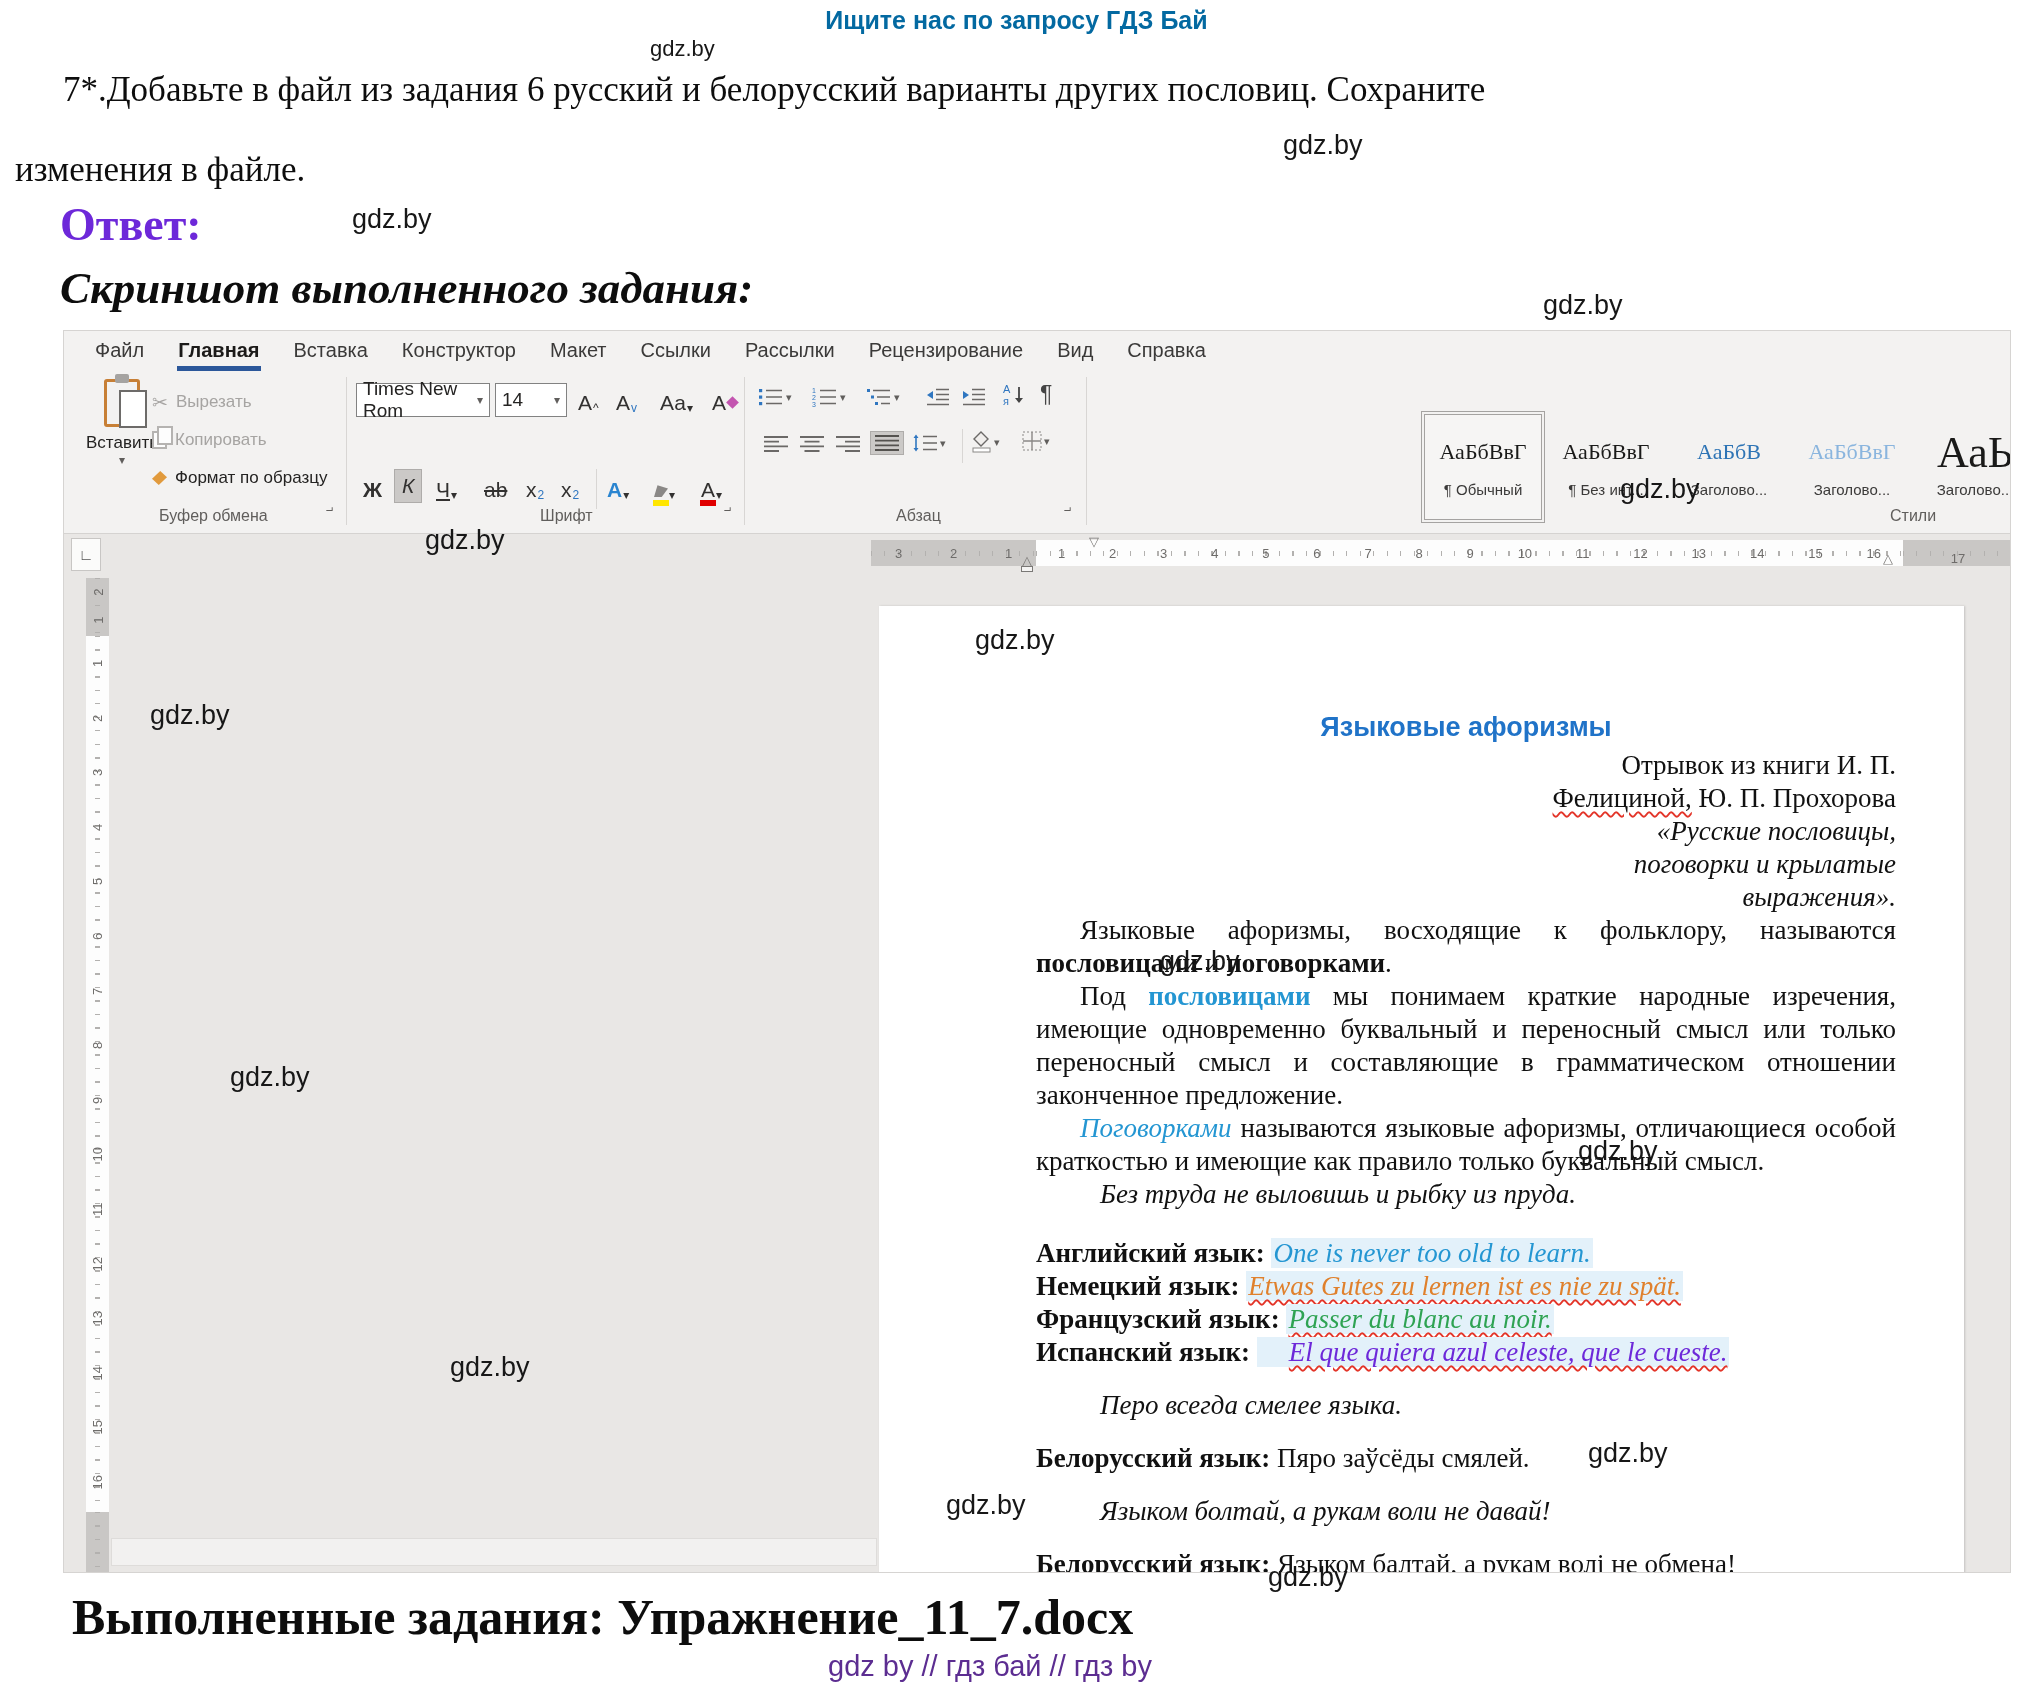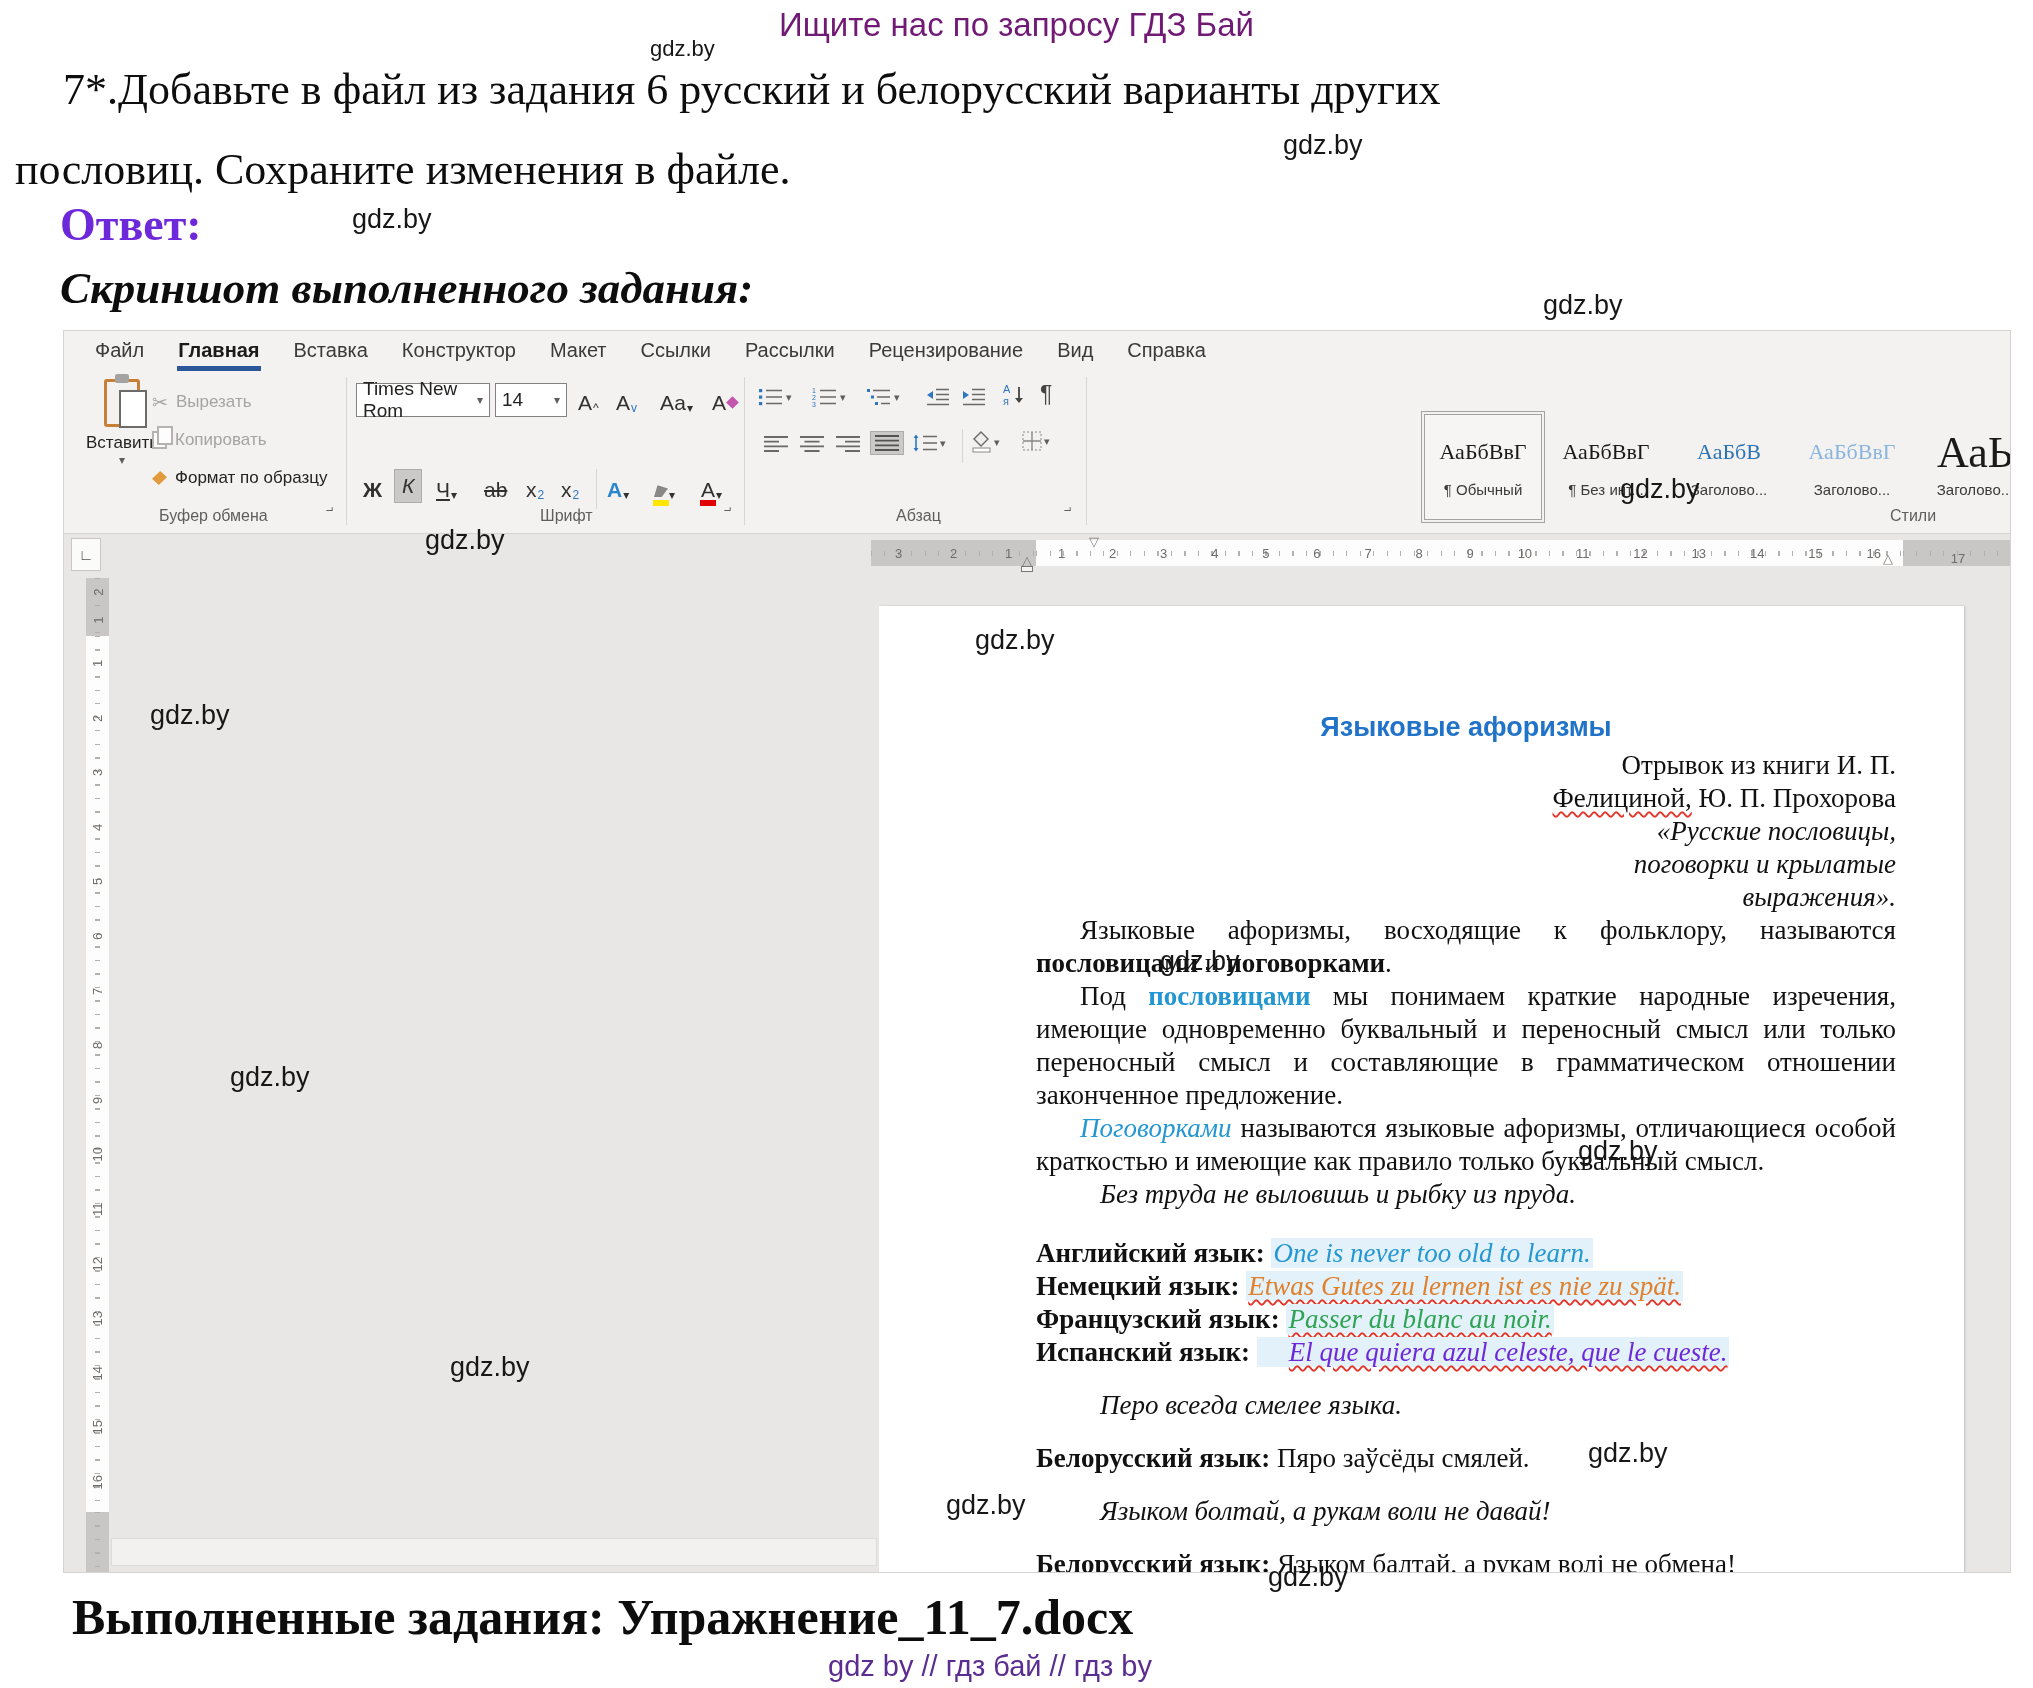--- a/index.html
+++ b/index.html
@@ -1,20 +1,20 @@
 <!DOCTYPE html>
 <html><head>
 <meta charset="utf-8">
 <style>
   * { margin:0; padding:0; box-sizing:border-box; }
   html,body { width:2033px; height:1688px; background:#fff; font-family:"Liberation Sans",sans-serif; position:relative; overflow:hidden; }
 
   
-  .banner { position:absolute; top:6px; left:0; width:100%; text-align:center; font-size:33px; color:#701a75; }
-  .task { position:absolute; left:15px; top:50px; width:1540px; font-family:"Liberation Serif",serif; font-size:44px; line-height:80px; color:#0d0d0d; text-indent:48px; }
+  .banner { position:absolute; top:6px; left:0; width:100%; text-align:center; font-size:25px; color:#0369a1;font-weight:bold; }
+  .task { position:absolute; left:15px; top:50px; width:1540px; font-family:"Liberation Serif",serif; font-size:35px; line-height:80px; color:#0d0d0d; text-indent:48px; }
   .answer-label { position:absolute; left:60px; top:198px; font-family:"Liberation Serif",serif; font-weight:bold; font-size:46px; color:#6d28d9; }
   .screenshot-label { position:absolute; left:60px; top:262px; font-family:"Liberation Serif",serif; font-weight:bold; font-style:italic; font-size:45px; color:#0d0d0d; }
 
   
   .wm { position:absolute; font-size:27px; color:#171717; z-index:60; white-space:nowrap; }
   .wm-sm { font-size:22px; }
 
   
   .word-window { position:absolute; left:63px; top:330px; width:1948px; height:1243px; background:#f3f2f1; border:1px solid #d6d4d2; overflow:hidden; }
 

